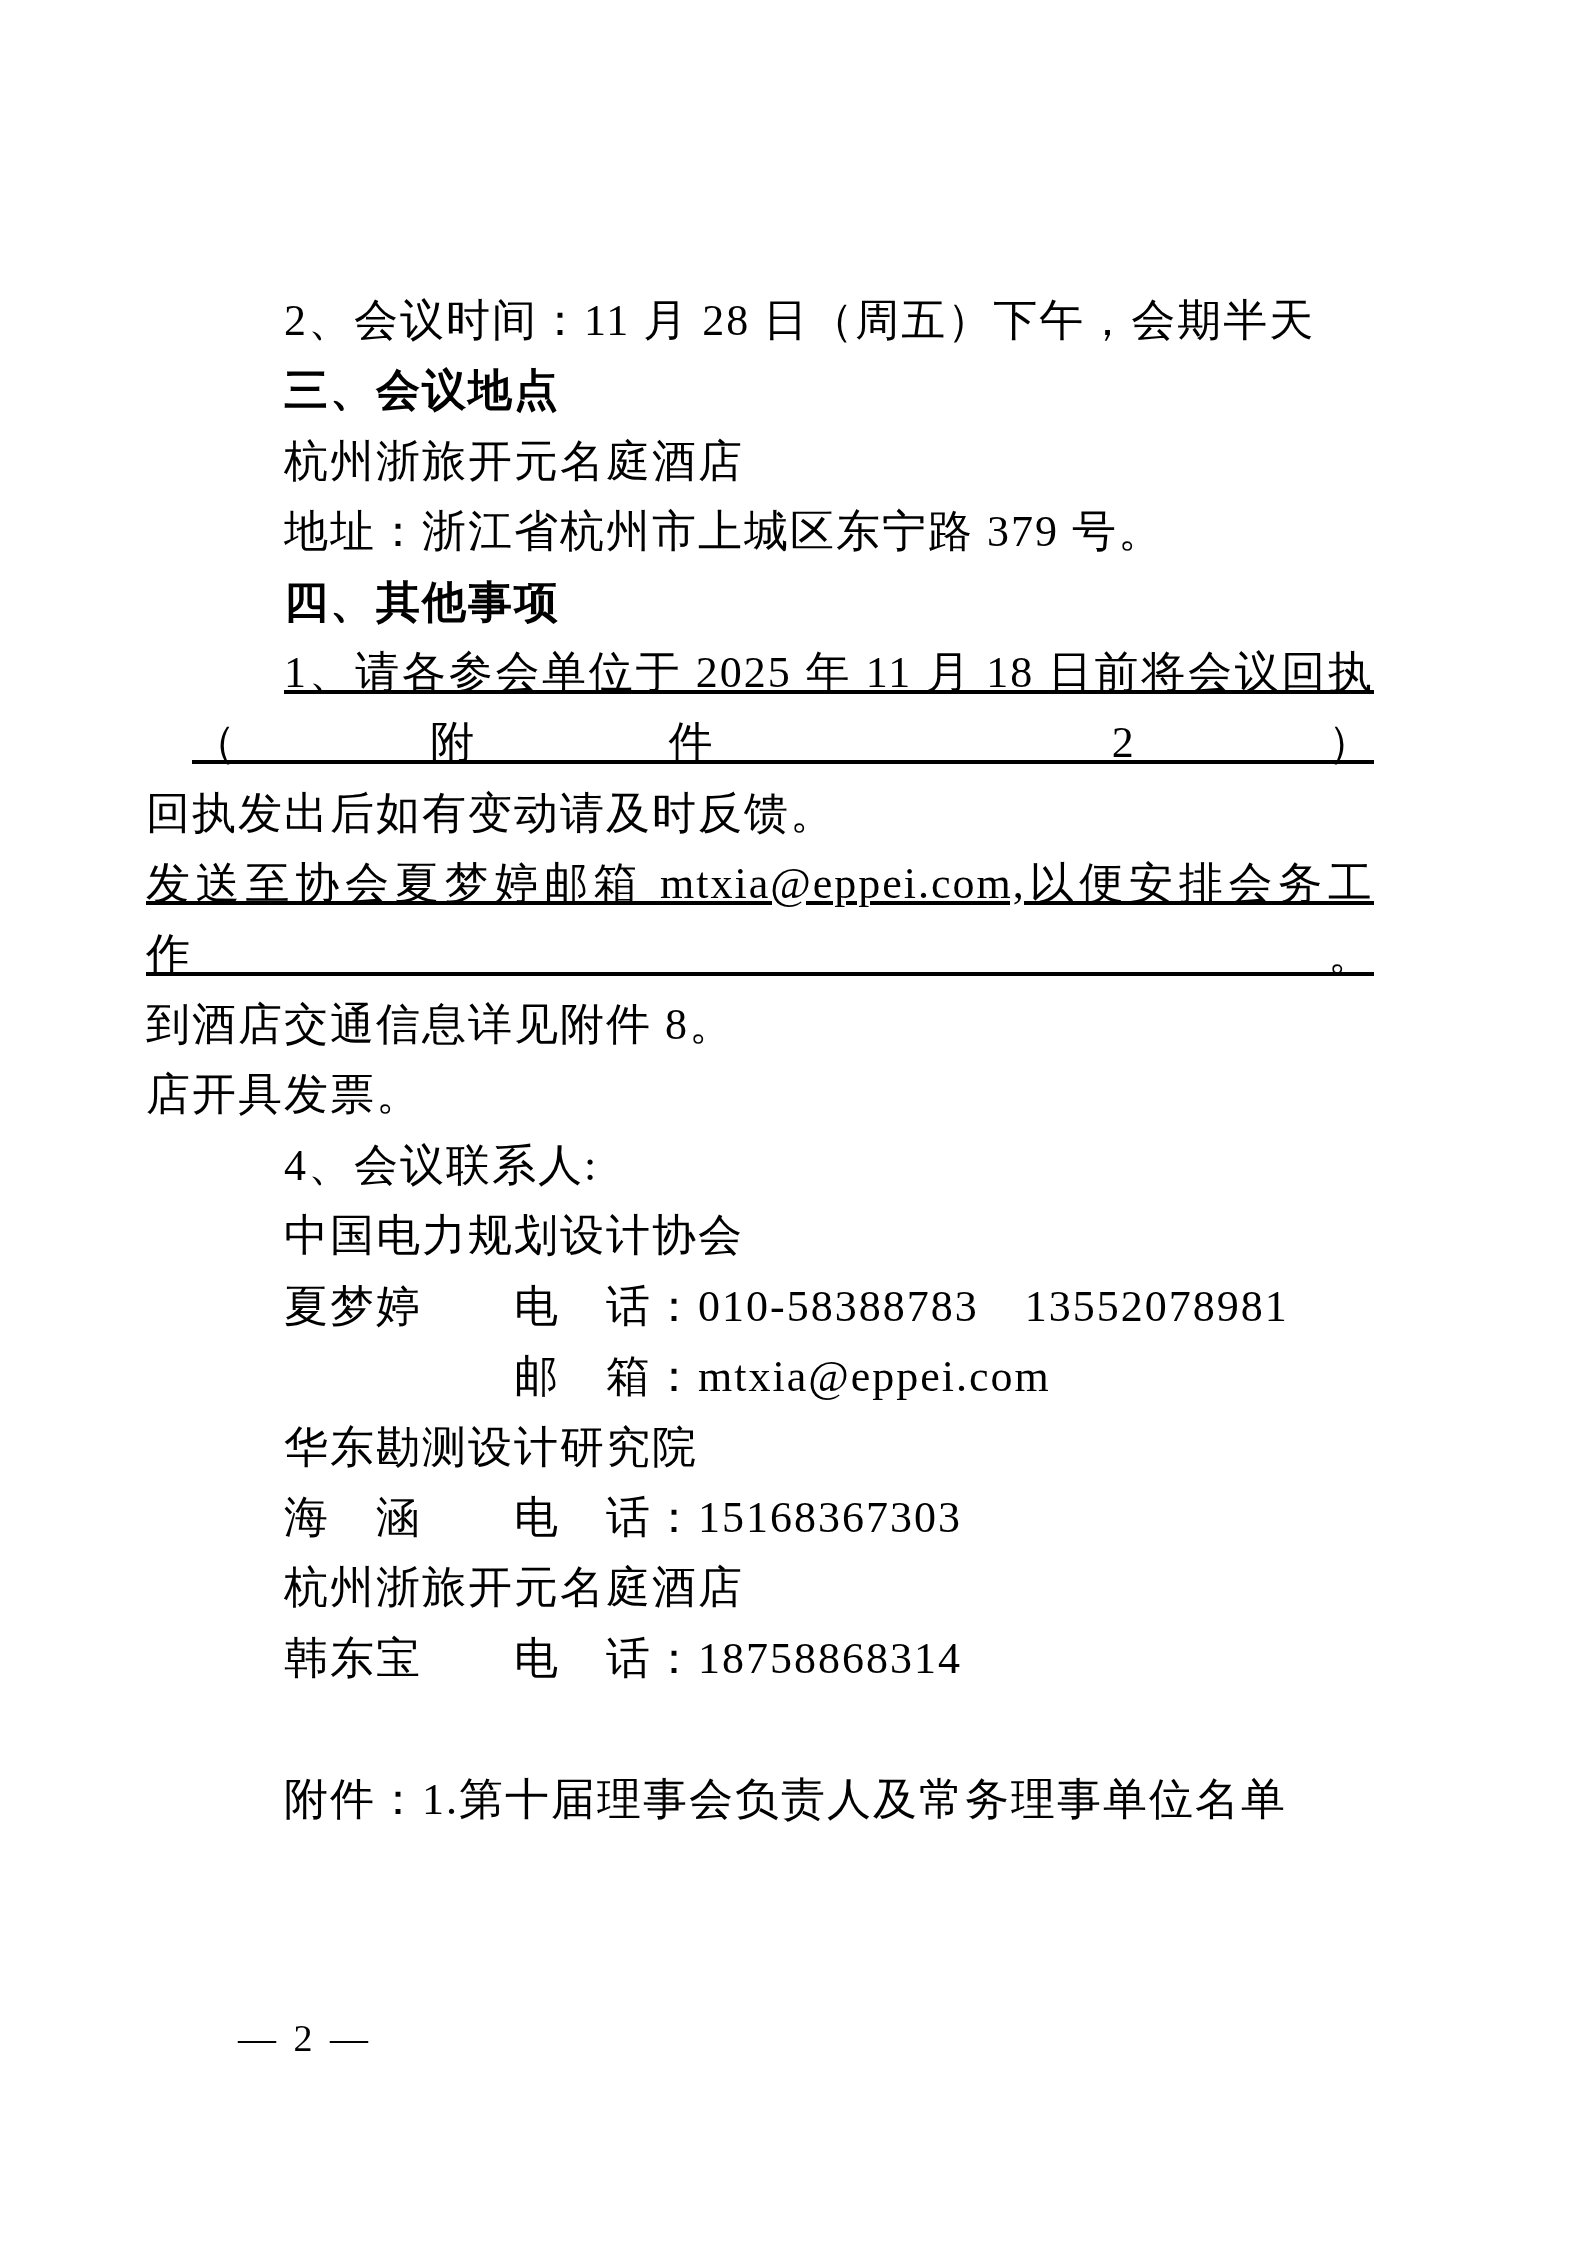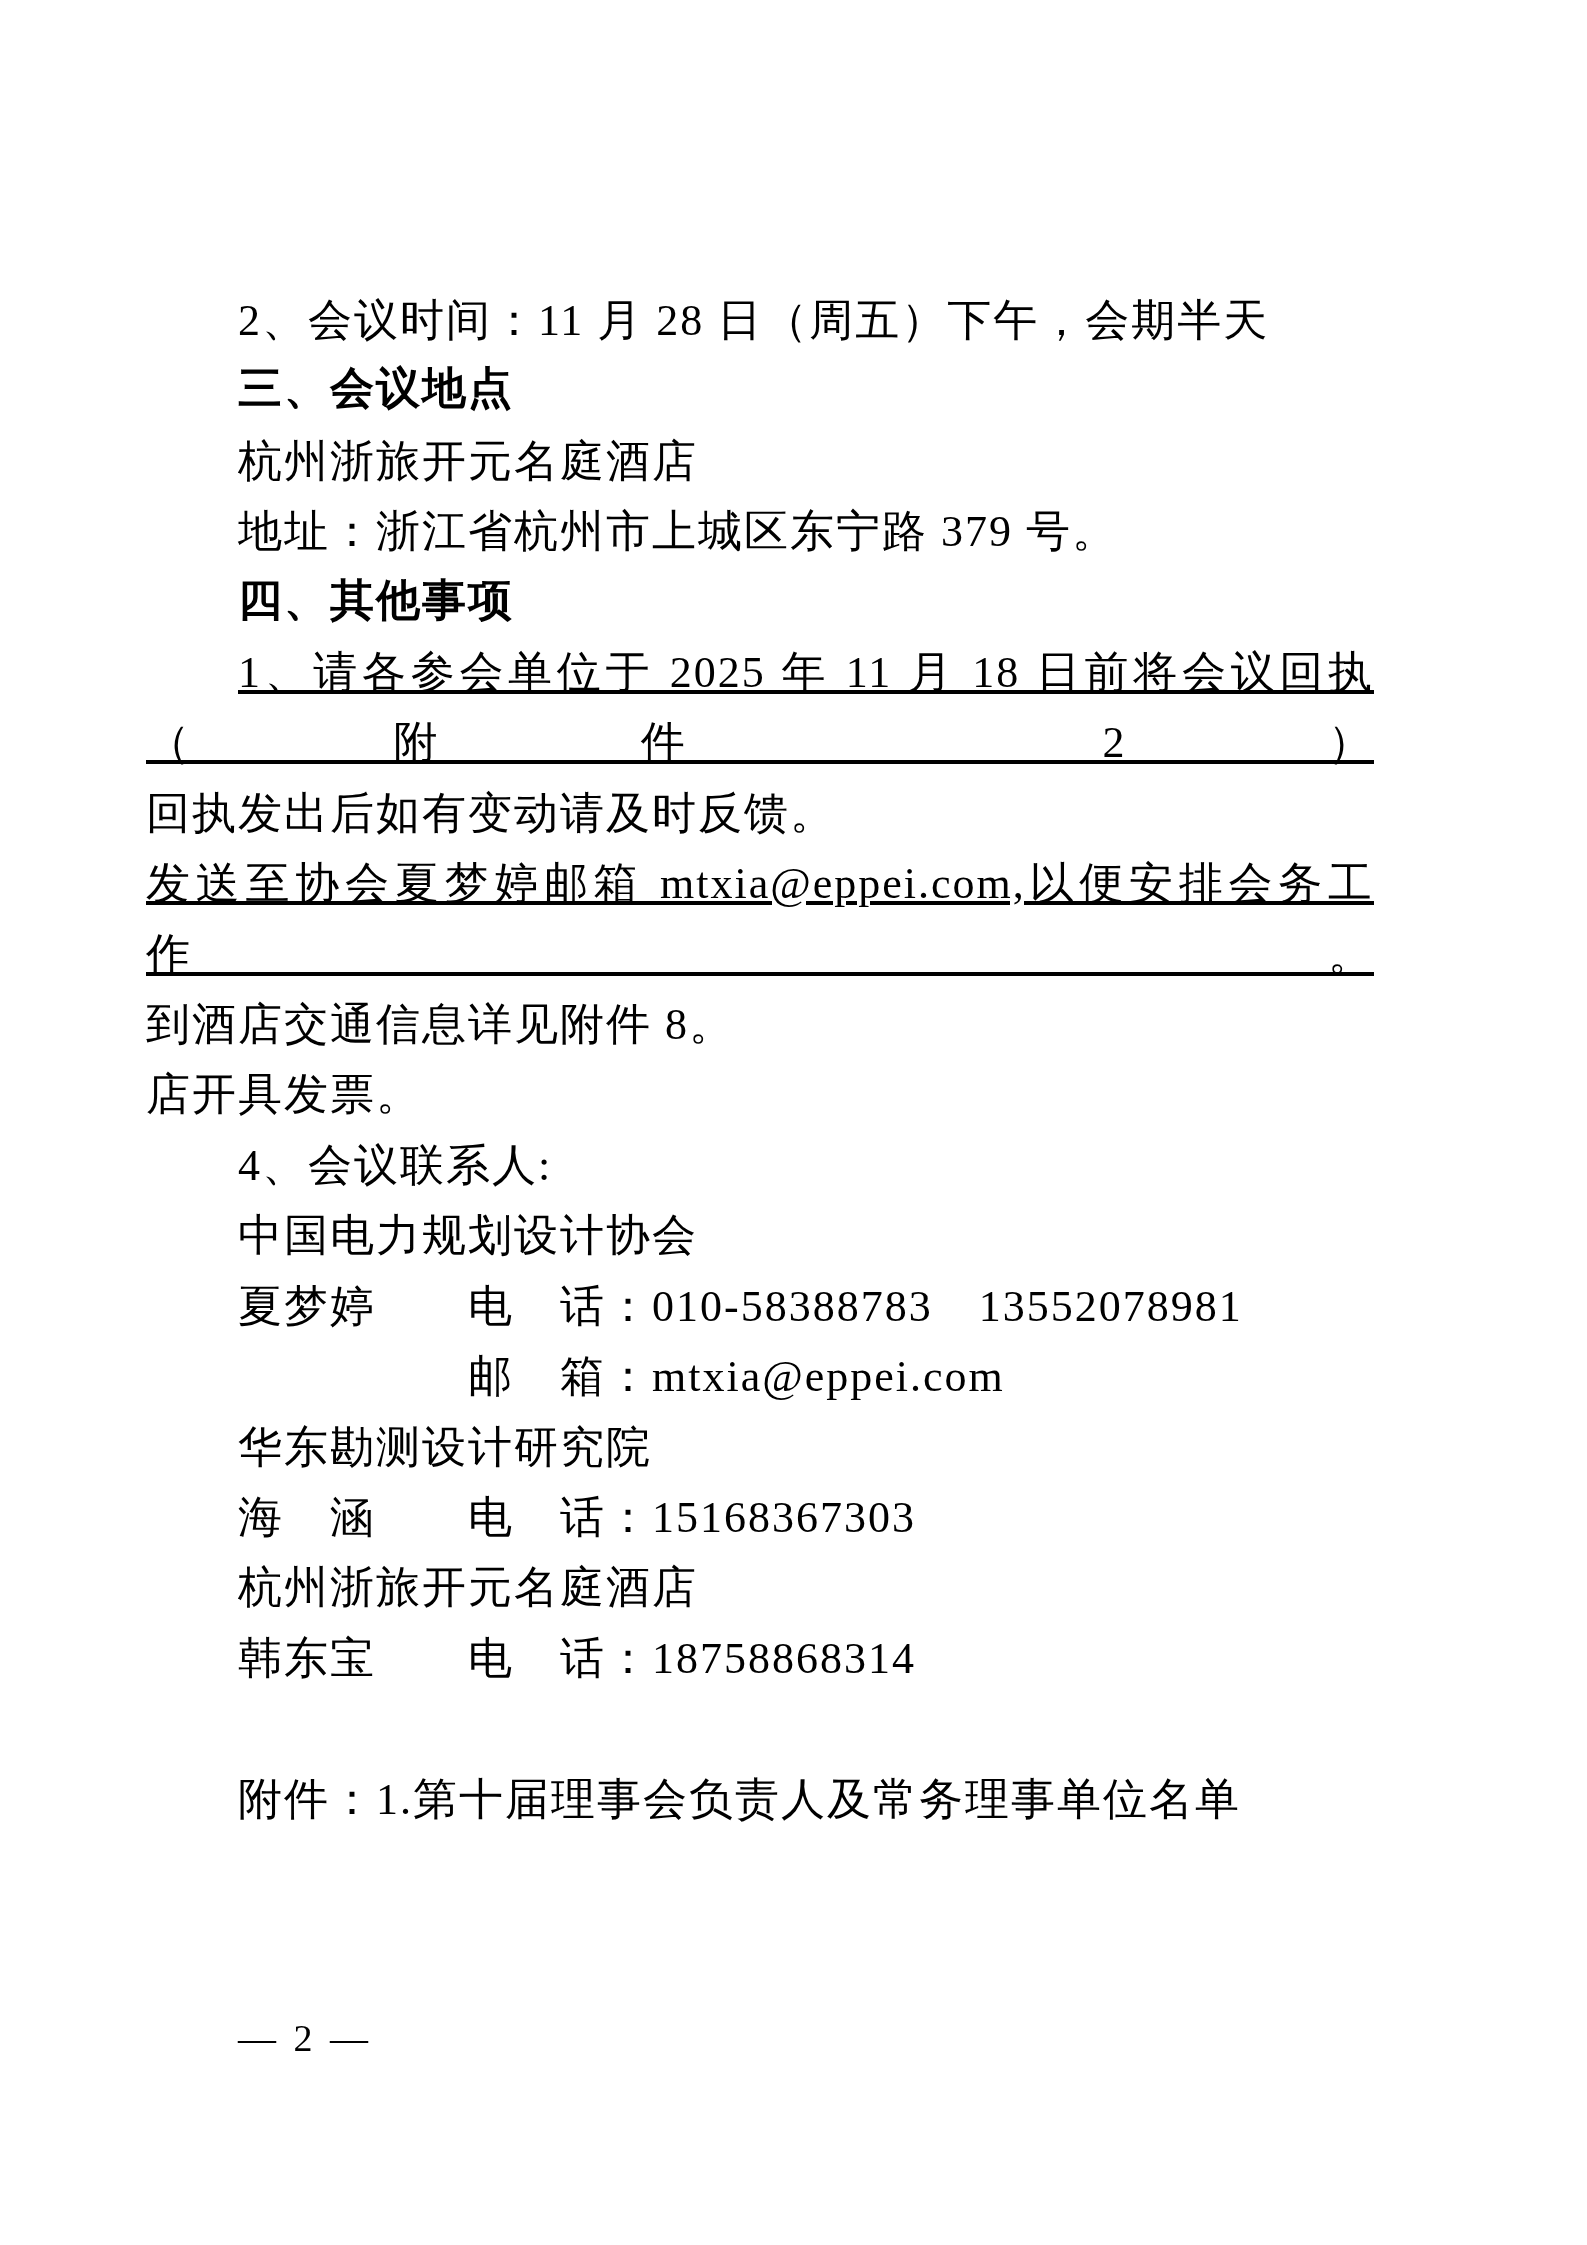--- a/index.html
+++ b/index.html
@@ -24,28 +24,29 @@
   }
   .line {
     font-size: 44px;
     line-height: 70.4px;
     letter-spacing: 2px;
     white-space: normal;
     color: #000000;
   }
   .line.indent {
     text-indent: 92px;
+    margin-left: 46px;
   }
   .line.justify {
     text-align: justify;
     text-align-last: justify;
     text-decoration: underline;
   }
   .line.heading {
-    font-family: Liberation Mono, monospace;
+    font-family: Liberation Serif, serif;
     font-weight: 700;
   }
   .line.blank {
     min-height: 70.4px;
   }
   .page-number {
     position: absolute;
     left: 238px;
     top: 2012px;
     font-size: 38px;

